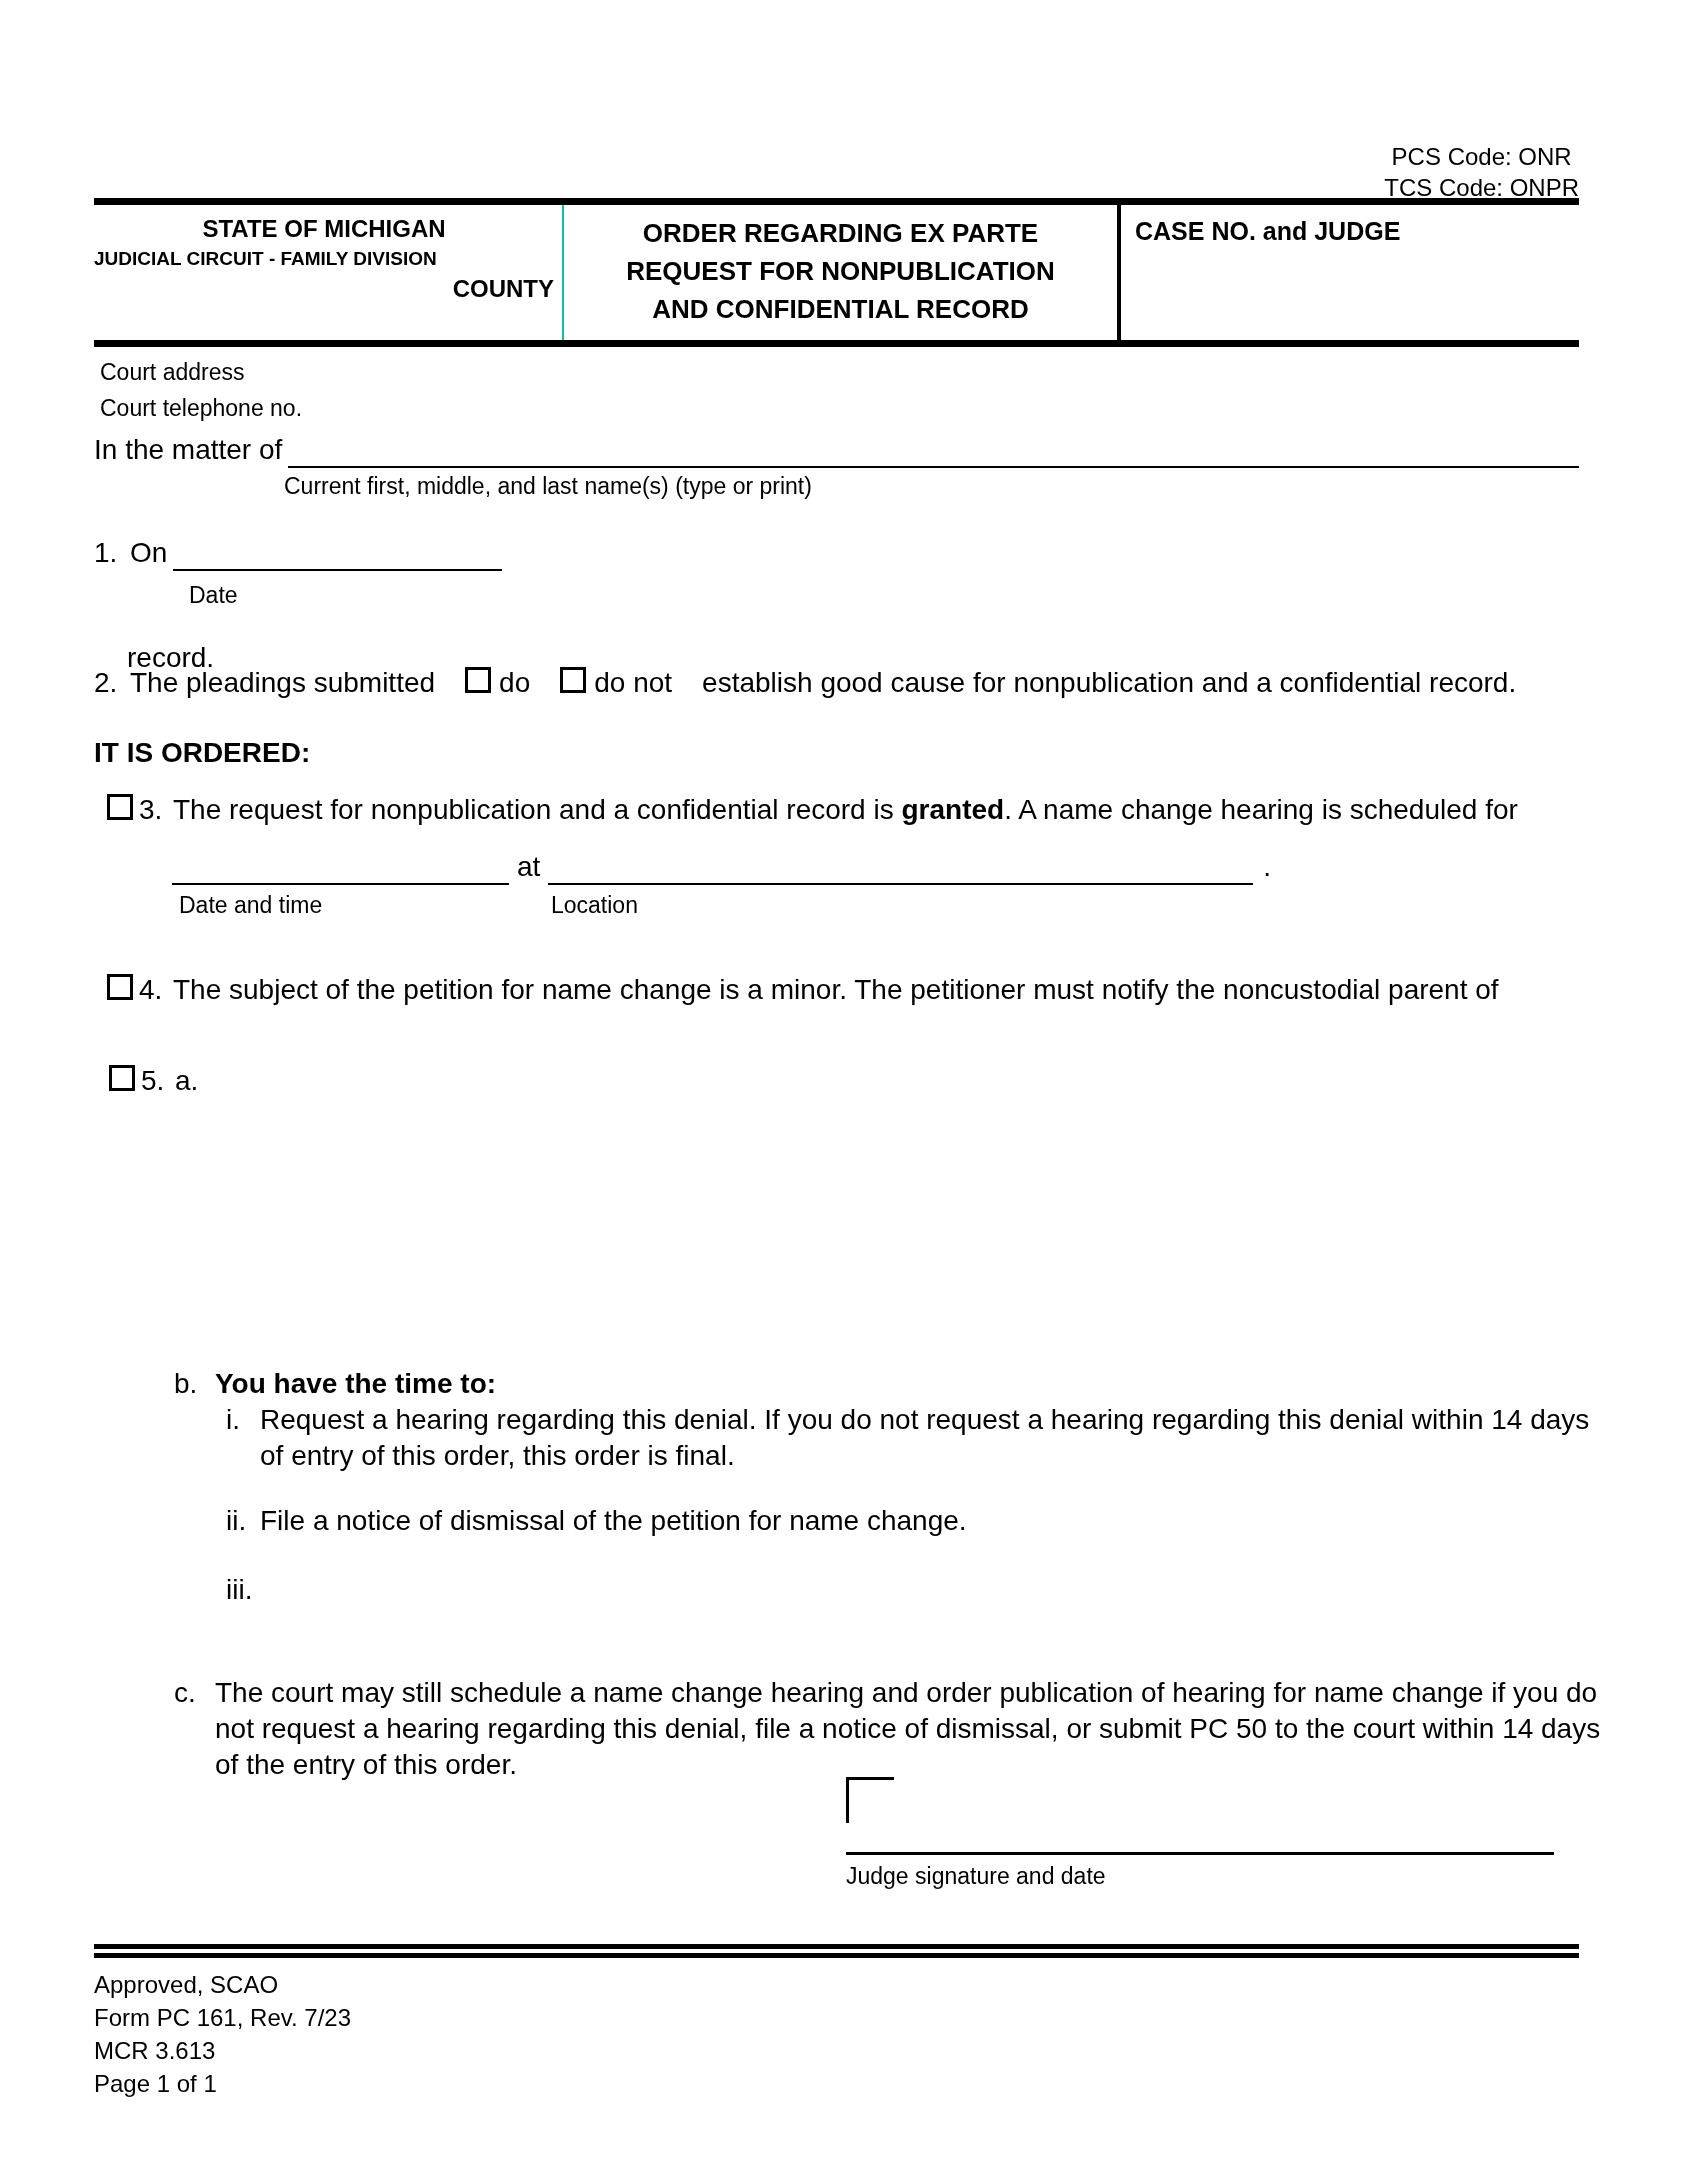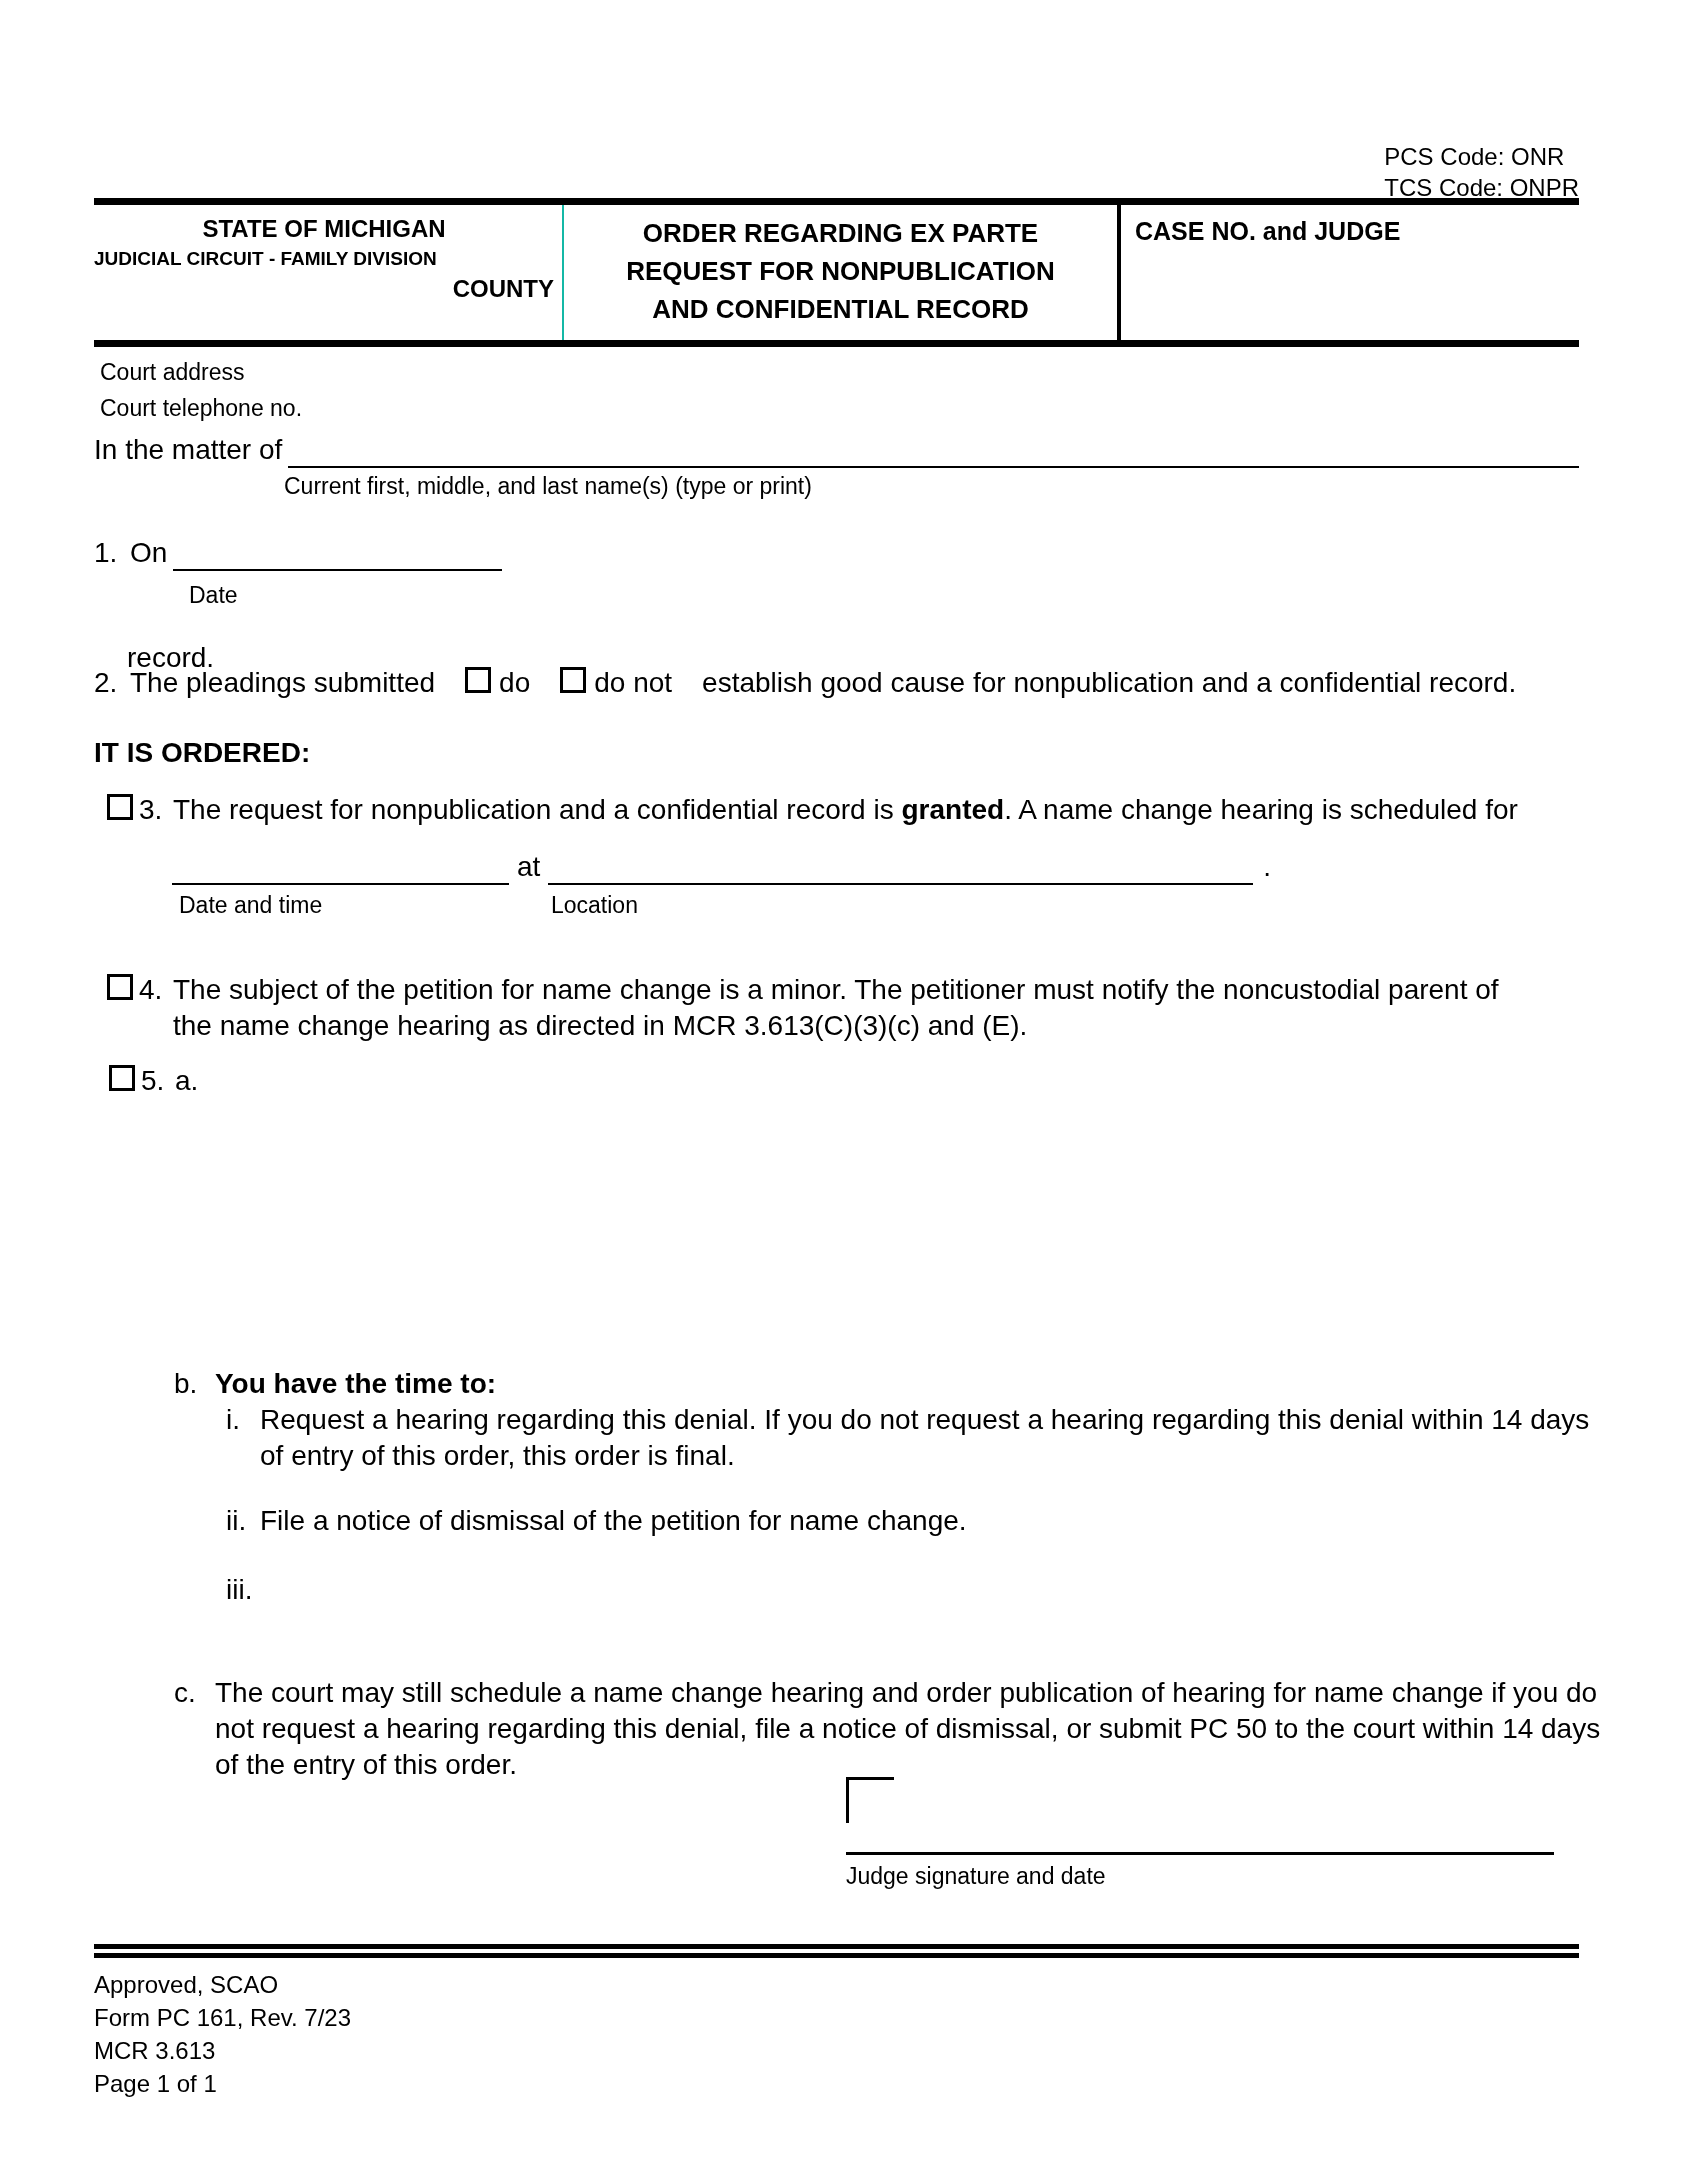--- a/index.html
+++ b/index.html
@@ -5,21 +5,21 @@
   * { margin:0; padding:0; box-sizing:border-box; }
   html,body { background:#fff; }
   .page {
     position:relative; width:1683px; height:2178px; background:#ffffff;
     font-family:"Liberation Sans","DejaVu Sans",sans-serif;
     color:#000; font-size:28px; line-height:36px; overflow:hidden;
   }
   .abs { position:absolute; }
 
   
-  .codes { top:141px; right:104px; text-align:left; font-size:24px; line-height:31px; }
+  .codes { top:141px; right:104px; text-align:center; font-size:24px; line-height:31px; }
 
   
   .htable {
     left:94px; top:198px; width:1485px; height:149px;
     border-top:7px solid #000; border-bottom:7px solid #000;
     display:flex;
   }
   .cell { height:100%; }
   .cell-court { width:470px; border-right:2px solid #14b8a6; padding:8px 8px 0 0; }
   .court-state   { font-weight:bold; font-size:24px; line-height:32px; text-align:center; }
@@ -175,21 +175,20 @@
     <div class="hint l1">Date and time</div>
     <div class="hint l2">Location</div>
   </div>
 
   <div class="abs item4">
     <div class="rowtop">
       <span class="cb"></span>
       <span class="num34">4.</span>
       <span>
         <div class="nowrap">The subject of the petition for name change is a minor. The petitioner must notify the noncustodial parent of</div>
-        <div class="nowrap">the name change hearing as directed in MCR 3.613(C)(3)(c) and (E).</div>
       </span>
     </div>
   </div>
 
   <div class="abs item5a">
     <div class="rowtop">
       <span class="cb"></span>
       <span class="num34">5.</span>
       <span class="sub">a.</span>
     </div>

